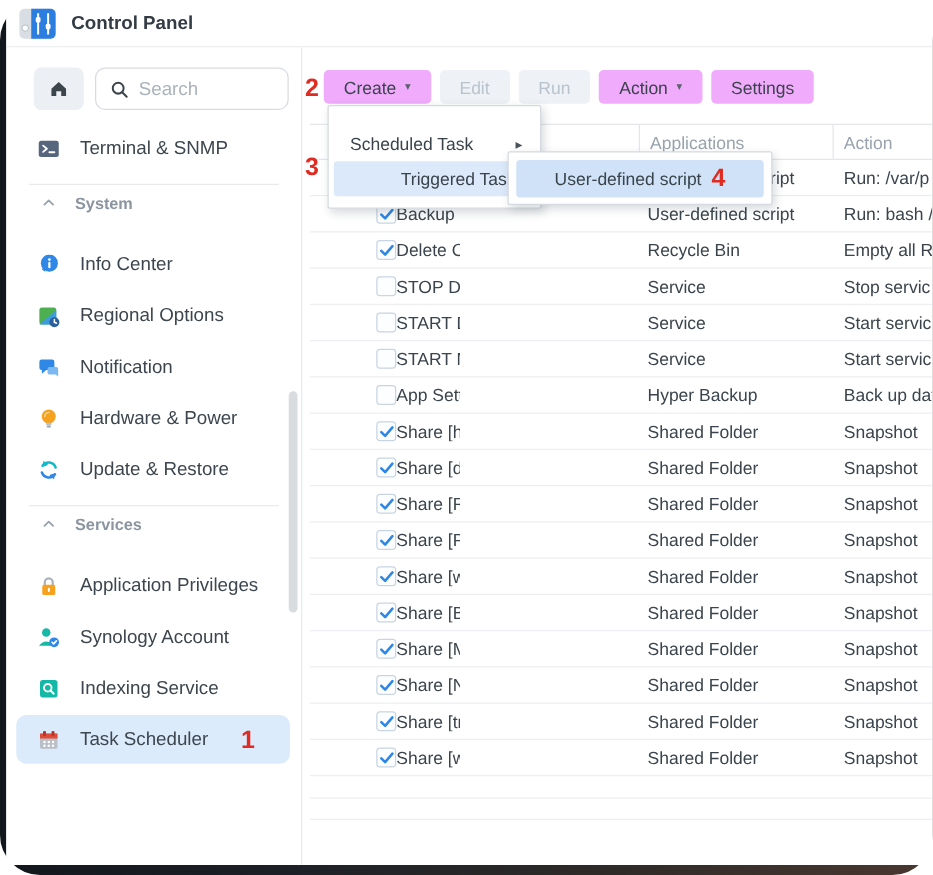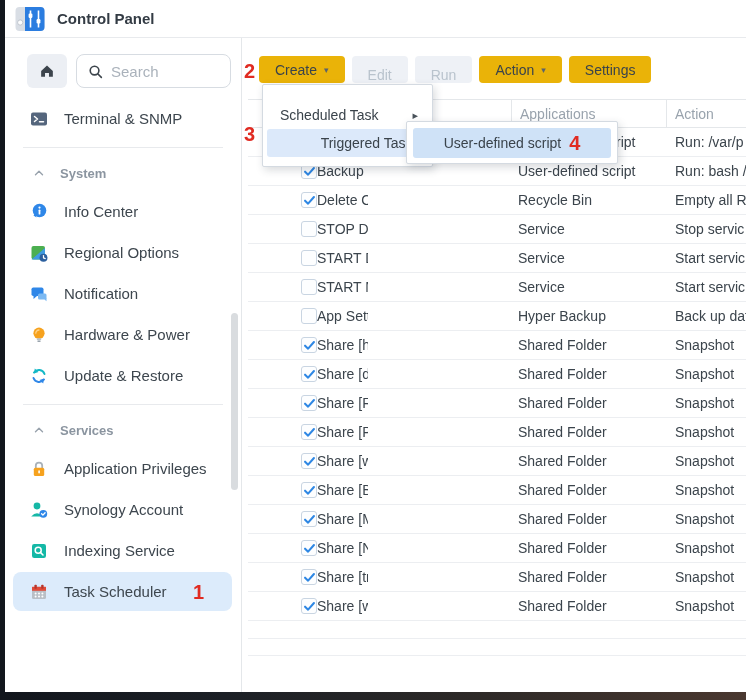--- a/index.html
+++ b/index.html
@@ -4,20 +4,21 @@
 <style>
   * { margin:0; padding:0; box-sizing:border-box; }
   html,body { width:746px; height:700px; }
   body {
     font-family:"Liberation Sans","DejaVu Sans",sans-serif;
     color:#3d464e; overflow:hidden;
   }
   .desktop {
     position:relative; width:746px; height:700px;
     background:linear-gradient(90deg,#12161d 0%,#1c2026 30%,#2e2a28 65%,#4a3830 100%);
+    border-radius:32px;
   }
   .window {
     position:absolute; left:5px; top:0; width:741px; height:692px;
     background:#fff; overflow:hidden;
   }
   
   .titlebar {
     height:38px; background:#fff; border-bottom:1px solid #e8eaed;
     display:flex; align-items:center; padding-left:10px;
   }
@@ -47,41 +48,41 @@
   }
   .search-box input::placeholder { color:#aab2bb; }
   .nav { padding-top:0; }
   .nav-item {
     height:41px; display:flex; align-items:center; padding-left:24px; gap:15px;
     font-size:15px; color:#3d464e; cursor:pointer; position:relative;
   }
   .nav-item .ico { width:20px; height:20px; flex:none; }
   .nav-divider { border-top:1px solid #e8eaed; margin:8px 18px 7px 18px; }
   .nav-section {
-    height:36px; display:flex; align-items:center; gap:14px; padding-left:27px;
+    height:36px; display:flex; align-items:flex-start; gap:14px; padding-left:27px;
     font-size:13px; font-weight:bold; color:#8b95a0; cursor:pointer;
   }
   .nav-item.active::before {
     content:""; position:absolute; left:8px; right:9px; top:1px; bottom:1px;
     background:#dcebfb; border-radius:8px; z-index:0;
   }
   .nav-item > * { position:relative; z-index:1; }
   .side-scrollbar {
     position:absolute; right:3px; top:275px; width:7px; height:177px;
     background:#d9dcdf; border-radius:4px;
   }
   
   .toolbar { display:flex; gap:7px; padding:18px 0 0 17px; }
   .tbtn {
-    height:27px; padding:0 16px; background:#eab308; border:none; border-radius:4px;
+    height:27px; padding:0 16px; background:#f0abfc; border:none; border-radius:4px;
     font-size:14px; font-family:inherit; color:#3a434b; display:flex; align-items:center;
     gap:7px; cursor:pointer;
   }
   .tbtn .caret { font-size:9px; color:#5a636b; }
-  .tbtn.disabled { background:#eef1f6; color:#b9c3cd; cursor:default;align-items:flex-end; }
+  .tbtn.disabled { background:#eef1f6; color:#b9c3cd; cursor:default; }
   
   .table { margin-left:6px; margin-top:16px; }
   .thead {
     display:grid; grid-template-columns:264px 155px 1fr; height:29px;
     border-top:1px solid #e4e7ea; border-bottom:1px solid #e4e7ea;
     color:#99a3ad; font-size:14px; align-items:center;
   }
   .thead .th { height:100%; display:flex; align-items:center; padding-left:8px; }
   .thead .th-name, .thead .th-app { border-right:1px solid #e4e7ea; }
   .trow {

